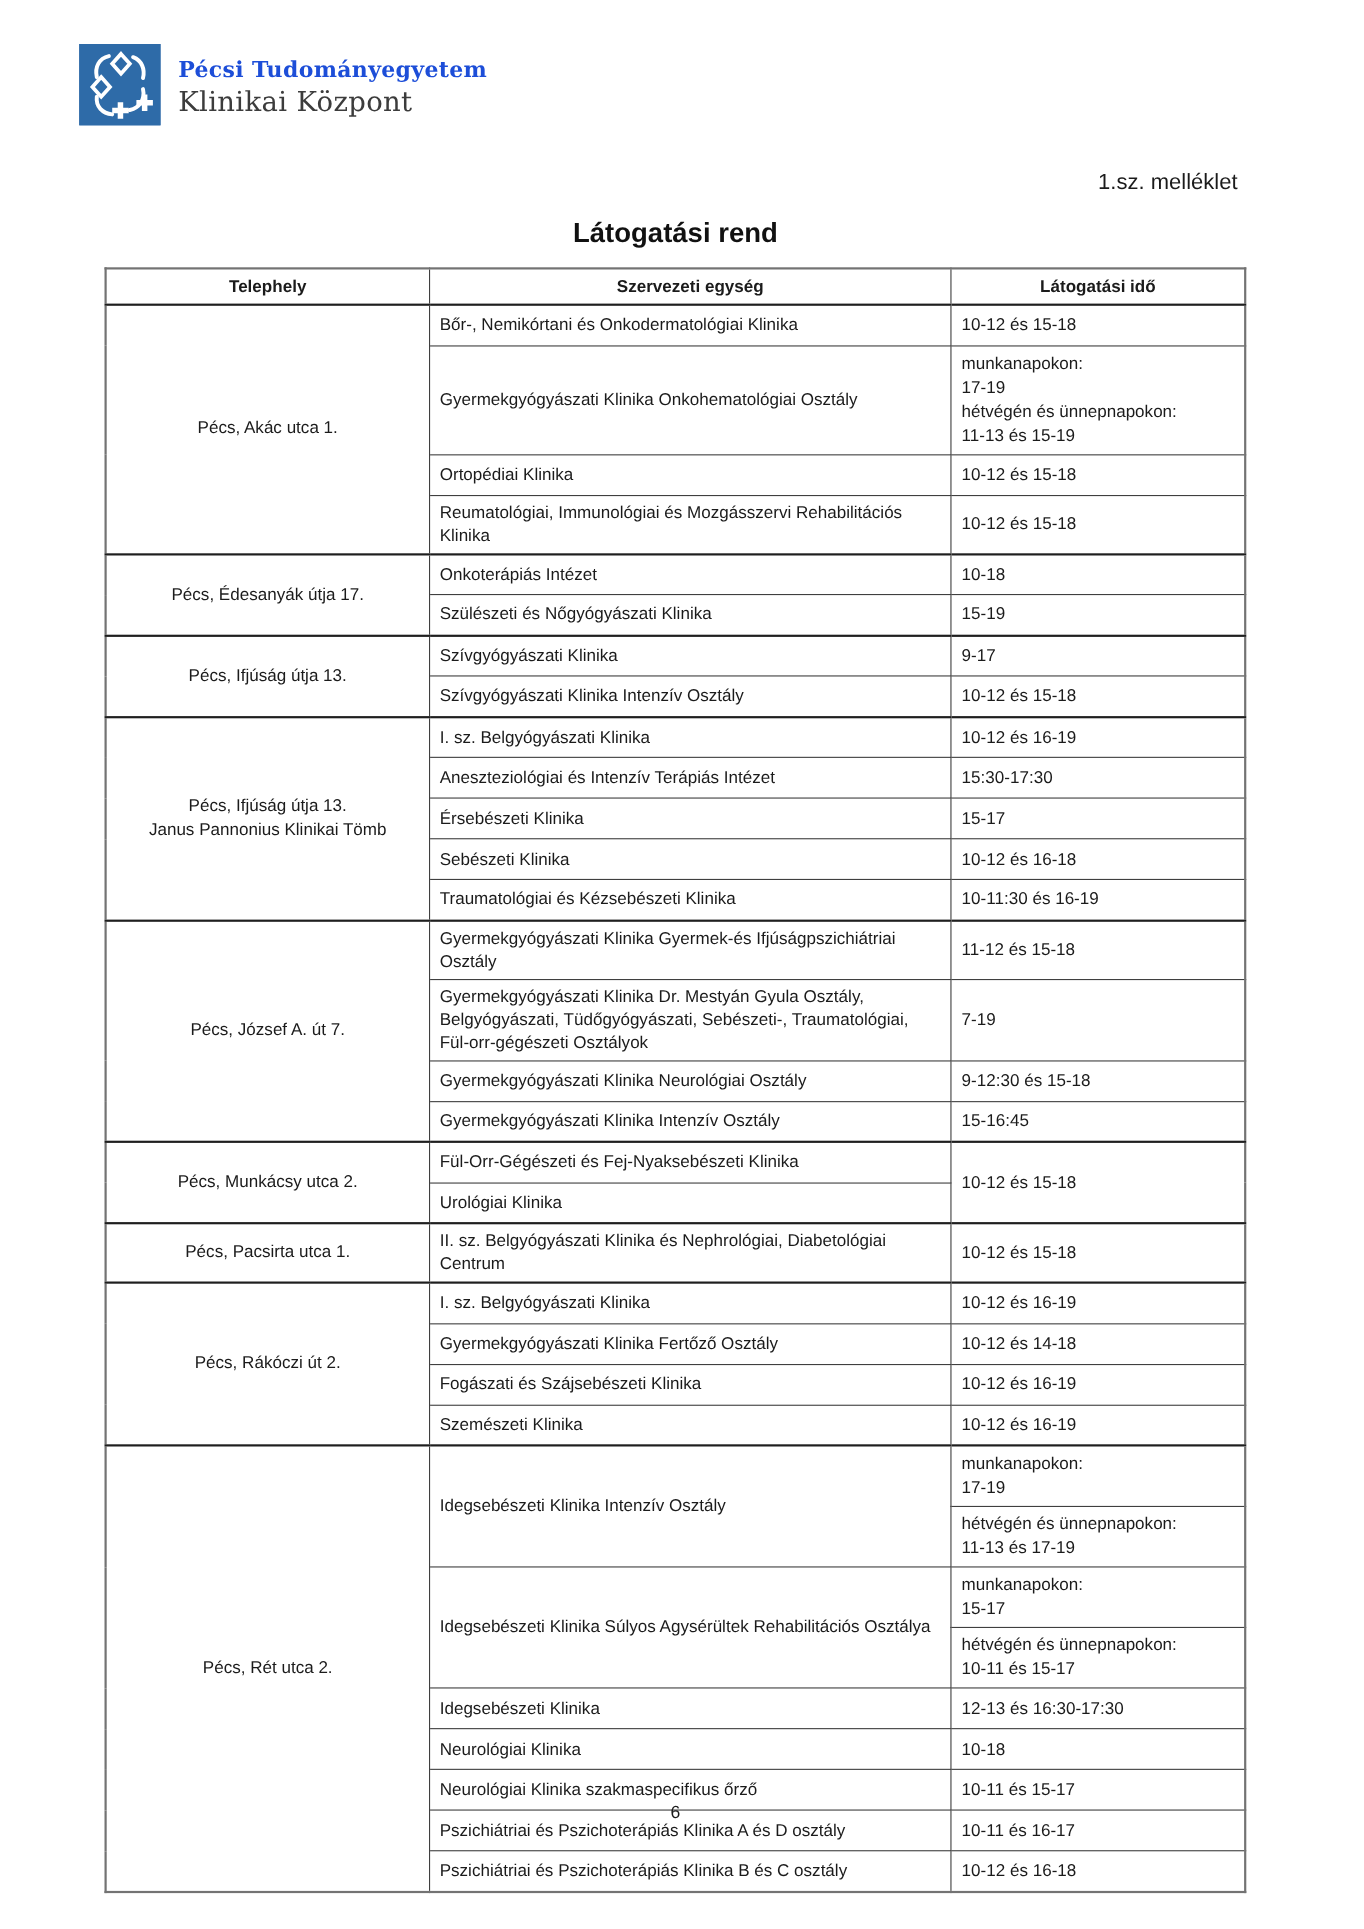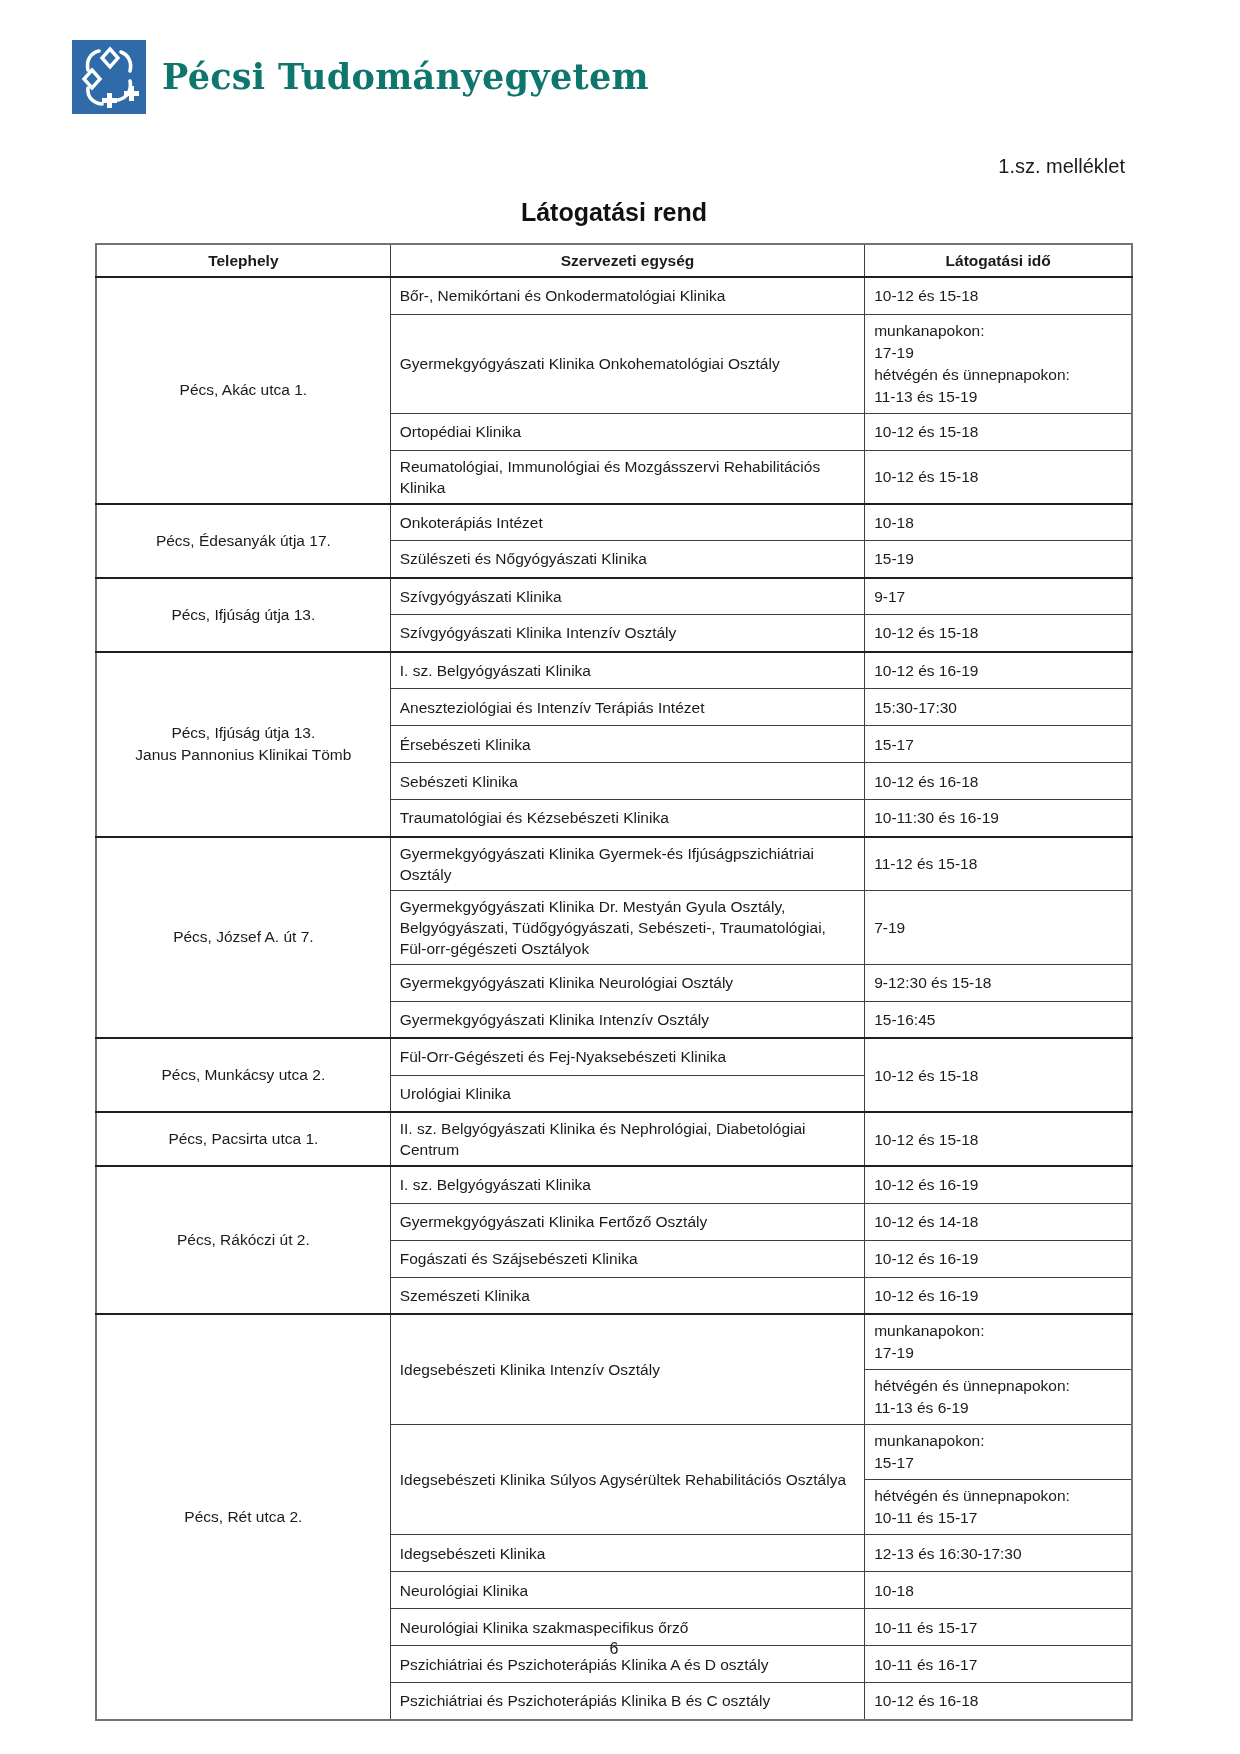--- a/index.html
+++ b/index.html
@@ -11,21 +11,21 @@
     color:#1b1b1b;
     overflow:hidden;
   }
   
   .logo-row{position:absolute;top:40px;left:72px;display:flex;align-items:center;gap:16px;}
   .logo-mark{width:74px;height:74px;background:#2e6ba8;flex:0 0 auto;}
   .logo-mark svg{display:block;width:100%;height:100%;}
   .logo-text{display:flex;flex-direction:column;justify-content:center;}
   .logo-text .l1{
     font-family:"DejaVu Serif","Liberation Serif",serif;
-    font-weight:bold;color:#0f766e;font-size:35px;line-height:30px;letter-spacing:.3px;
+    font-weight:bold;color:#1d4ed8;font-size:20px;line-height:30px;letter-spacing:.3px;
   }
   .logo-text .l2{
     font-family:"DejaVu Serif","Liberation Serif",serif;
     color:#3c3c3c;font-size:25px;line-height:29px;letter-spacing:.3px;
   }
   
   .annex{position:absolute;top:155px;left:95px;width:1030px;text-align:right;font-size:20px;color:#1b1b1b;}
   .title{position:absolute;top:198px;left:95px;width:1038px;margin:0;text-align:center;
          font-size:25px;font-weight:bold;color:#111;}
   
@@ -63,20 +63,21 @@
         <path d="M16 48 C15 57 21 63 30 64" fill="none" stroke="#ffffff" stroke-width="3.6" stroke-linecap="round"></path>
         <path d="M58 41 C60 50 55 58 46 60" fill="none" stroke="#ffffff" stroke-width="3.6" stroke-linecap="round"></path>
 
         <path d="M57 46 h5 v5 h5 v5 h-5 v5 h-5 v-5 h-5 v-5 h5 Z" fill="#ffffff"></path>
 
         <path d="M35 53 h5 v5 h5 v5 h-5 v5 h-5 v-5 h-5 v-5 h5 Z" fill="#ffffff"></path>
       </svg>
     </div>
     <div class="logo-text">
       <div class="l1">Pécsi Tudományegyetem</div>
+      <div class="l2">Klinikai Központ</div>
     </div>
   </header>
 
   <div class="annex">1.sz. melléklet</div>
 
   <h1 class="title">Látogatási rend</h1>
 
   <div class="table-wrap">
     <table>
       <colgroup>
@@ -223,21 +224,21 @@
             </td>
             <td class="unit sec-start" rowspan="2">Idegsebészeti Klinika Intenzív Osztály</td>
             <td class="time sec-start">
               <div class="tl">munkanapokon:</div>
               <div class="tl">17-19</div>
             </td>
           </tr>
           <tr>
             <td class="time">
               <div class="tl">hétvégén és ünnepnapokon:</div>
-              <div class="tl">11-13 és 6-19</div>
+              <div class="tl">11-13 és 17-19</div>
             </td>
           </tr>
           <tr>
             <td class="unit" rowspan="2">Idegsebészeti Klinika Súlyos Agysérültek Rehabilitációs Osztálya</td>
             <td class="time">
               <div class="tl">munkanapokon:</div>
               <div class="tl">15-17</div>
             </td>
           </tr>
           <tr>

